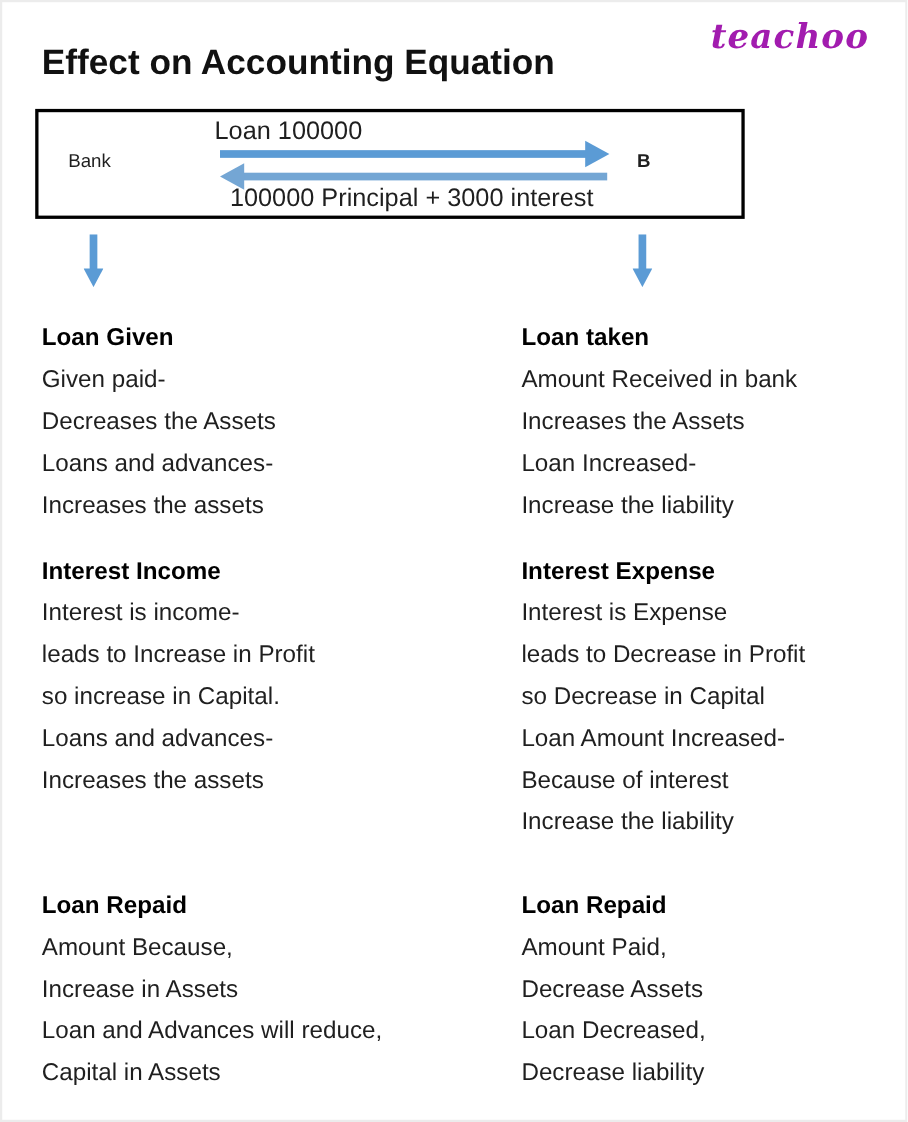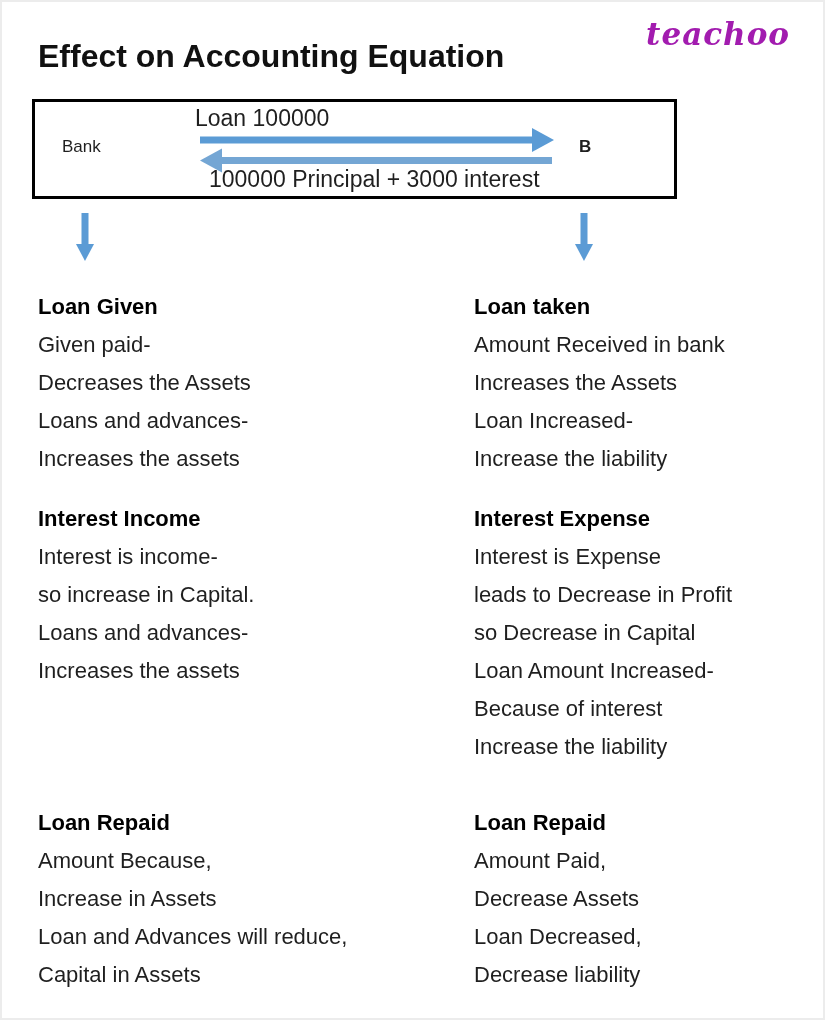--- a/index.html
+++ b/index.html
@@ -133,20 +133,21 @@
     <div class="heading">Loan taken</div>
     <div class="line">Amount Received in bank</div>
     <div class="line">Increases the Assets</div>
     <div class="line">Loan Increased-</div>
     <div class="line">Increase the liability</div>
   </div>
 
   <div class="col c-left row2">
     <div class="heading">Interest Income</div>
     <div class="line">Interest is income-</div>
+    <div class="line">leads to Increase in Profit</div>
     <div class="line">so increase in Capital.</div>
     <div class="line">Loans and advances-</div>
     <div class="line">Increases the assets</div>
   </div>
 
   <div class="col c-right row2">
     <div class="heading">Interest Expense</div>
     <div class="line">Interest is Expense</div>
     <div class="line">leads to Decrease in Profit</div>
     <div class="line">so Decrease in Capital</div>

